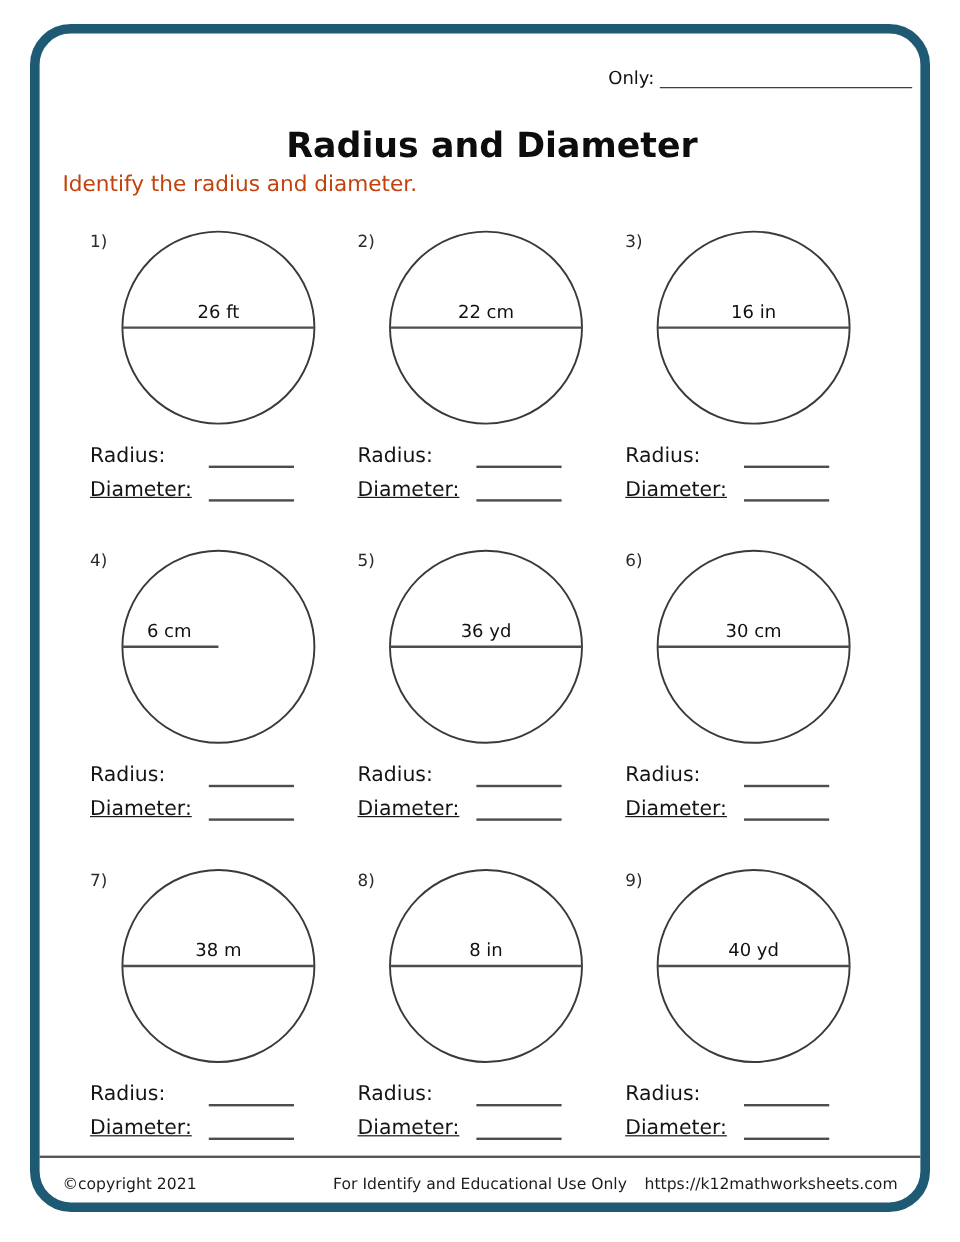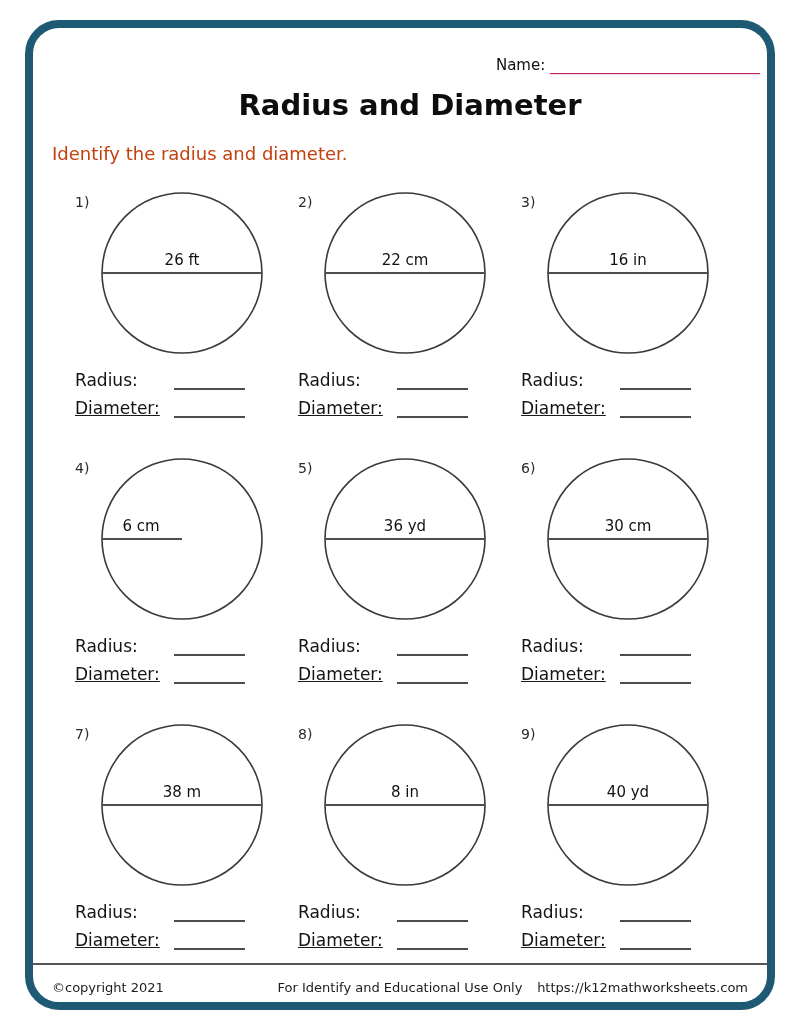--- a/index.html
+++ b/index.html
@@ -4,23 +4,23 @@
 <style>
   * { margin:0; padding:0; box-sizing:border-box; }
   html,body { width:800px; height:1035px; background:#ffffff; position:relative;
     font-family:"DejaVu Sans","Liberation Sans",sans-serif; color:#1a1a1a; }
 
   .page-border { position:absolute; left:25px; top:20px; width:750px; height:990px;
     border:8px solid #1f5a74; border-radius:34px; background:transparent; }
 
   .name-line { position:absolute; top:56px; right:40px; font-size:15px; color:#111;
     white-space:nowrap; }
-  .name-line .blank { letter-spacing:0; color:#be185d;font-style:italic; }
-
-  .title { position:absolute; top:88px; left:0; width:800px; text-align:center;
+  .name-line .blank { letter-spacing:0; color:#404040;font-style:italic; }
+
+  .title { position:absolute; top:104px; left:0; width:800px; text-align:center;
     font-size:29px; font-weight:bold; color:#0d0d0d;padding-left:20px; }
 
   .instruction { position:absolute; top:143px; left:52px; font-size:18px; color:#c2410c; }
 
   .problems { position:absolute; left:75px; top:190px; display:grid;
     grid-template-columns:repeat(3,223px); grid-template-rows:repeat(3,240px);
     row-gap:26px; }
 
   .problem { position:relative; width:223px; height:240px; }
   .prob-num { position:absolute; left:0; top:4px; font-size:14px; color:#2a2a2a; }
@@ -46,21 +46,21 @@
   .footer .usage { position:absolute; left:50%; transform:translateX(-50%);
     white-space:nowrap; }
   .footer .url { position:absolute; right:0; }
 </style>
 </head>
 <body>
 
 <div class="page-border"></div>
 
 <div class="name-line">
-  <span>Name:</span>
+  <span>Only:</span>
   <span class="blank">____________________________</span>
 </div>
 
 <div class="title">Radius and Diameter</div>
 
 <div class="instruction">Identify the radius and diameter.</div>
 
 <div class="problems">
 
   <div class="problem">

